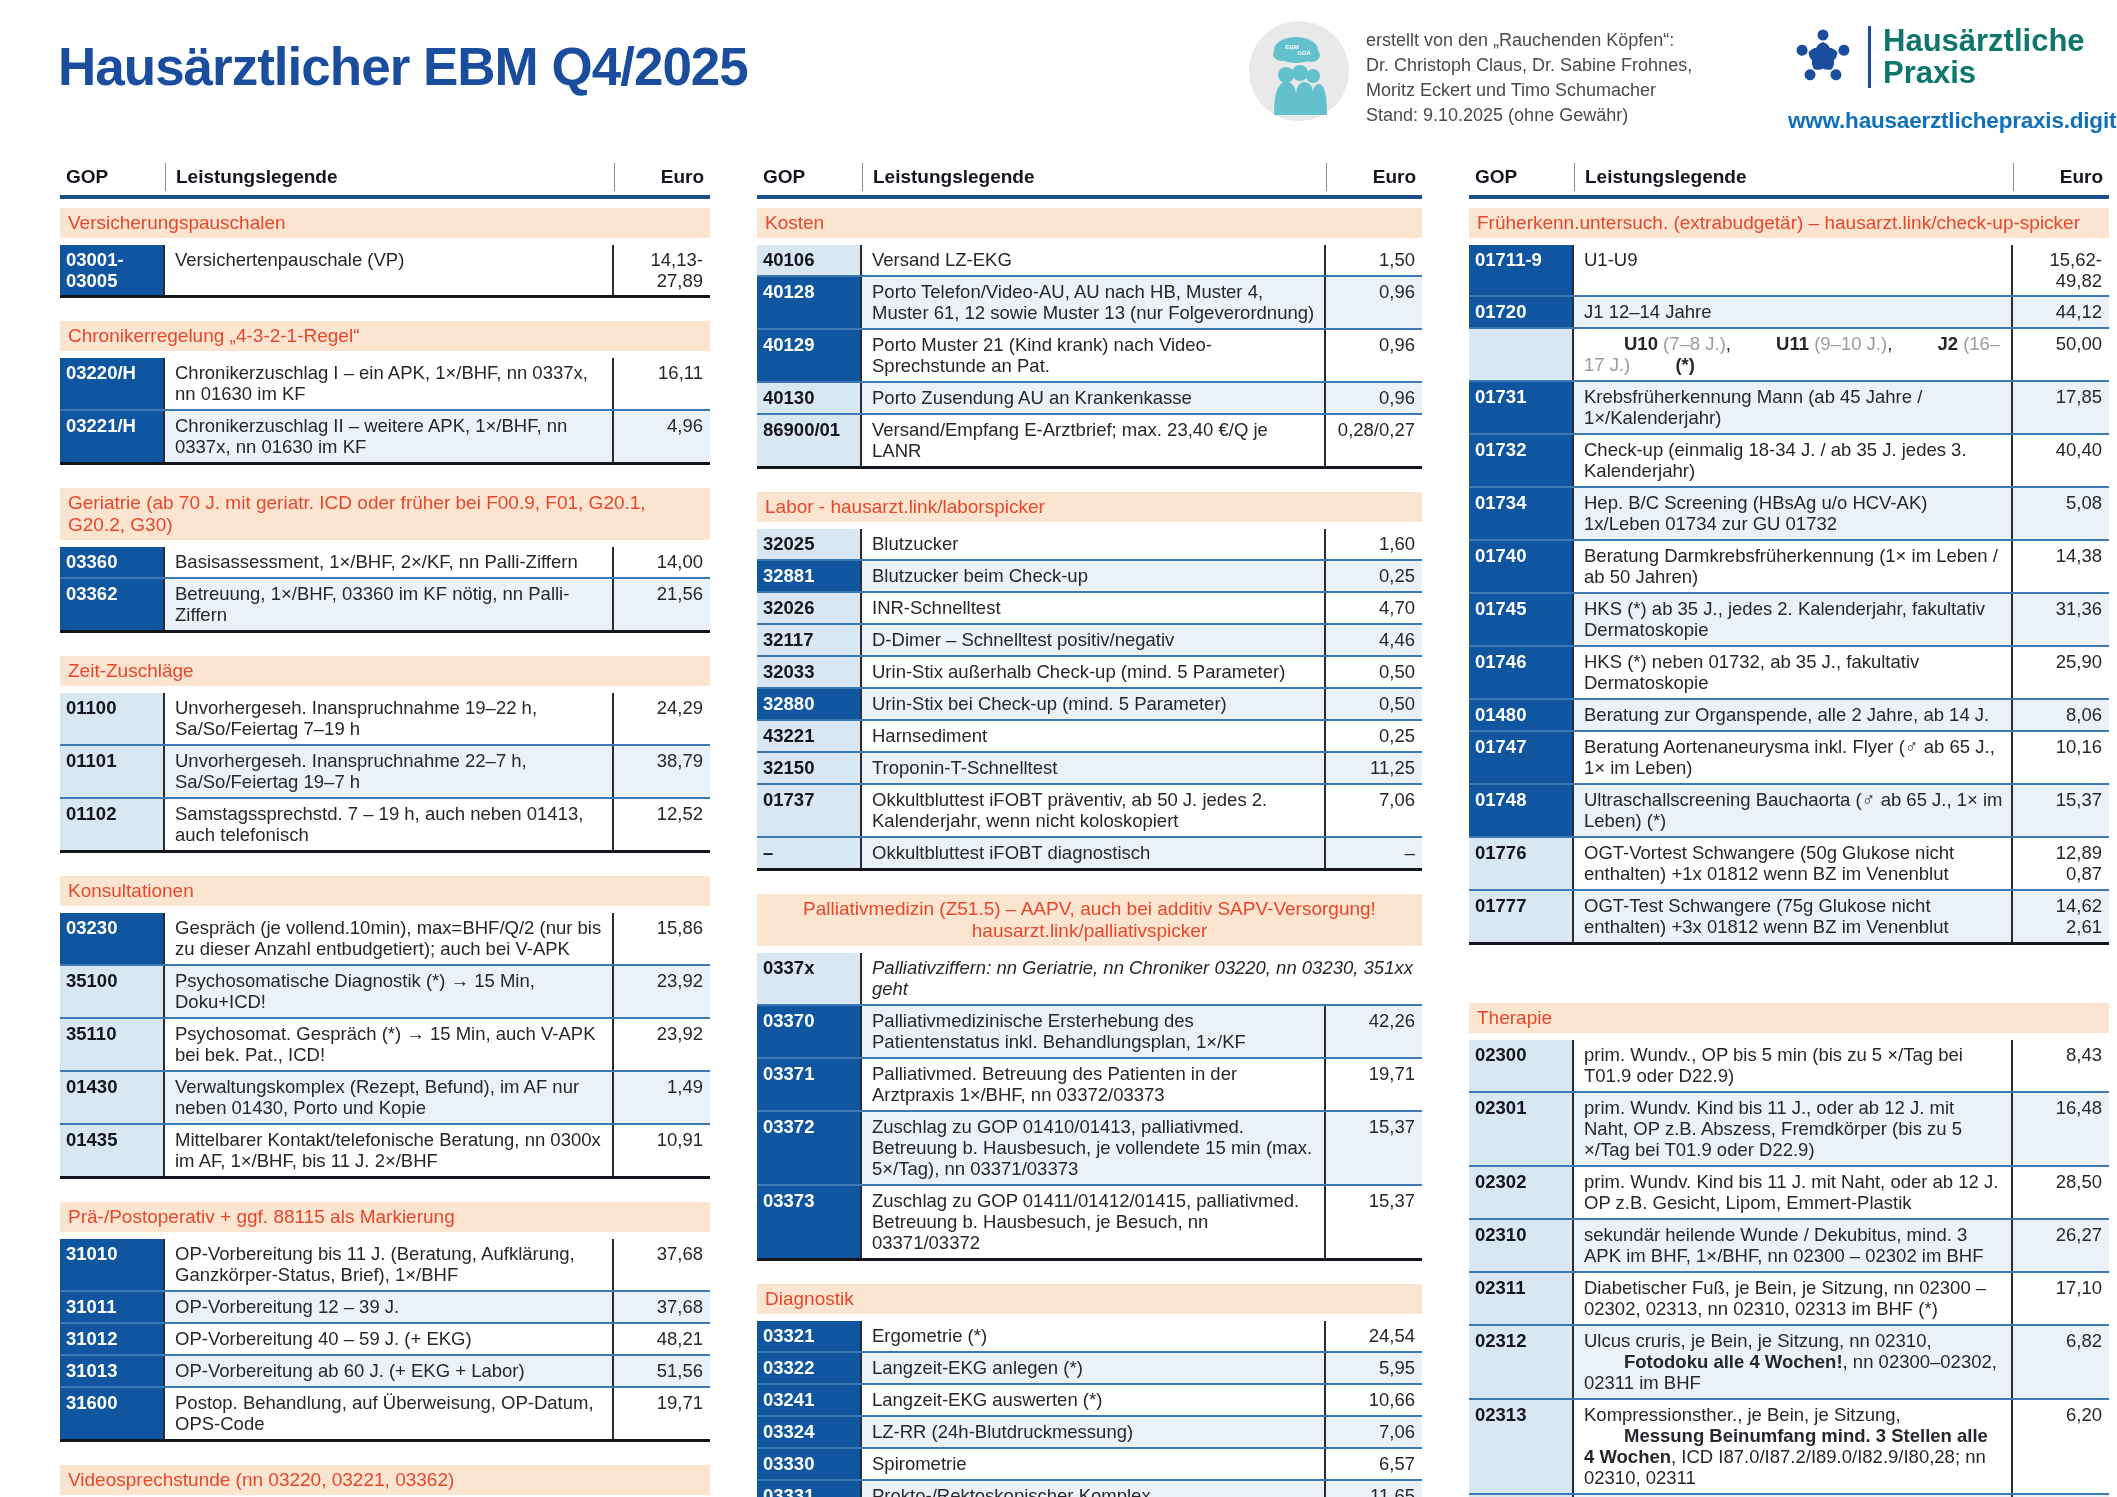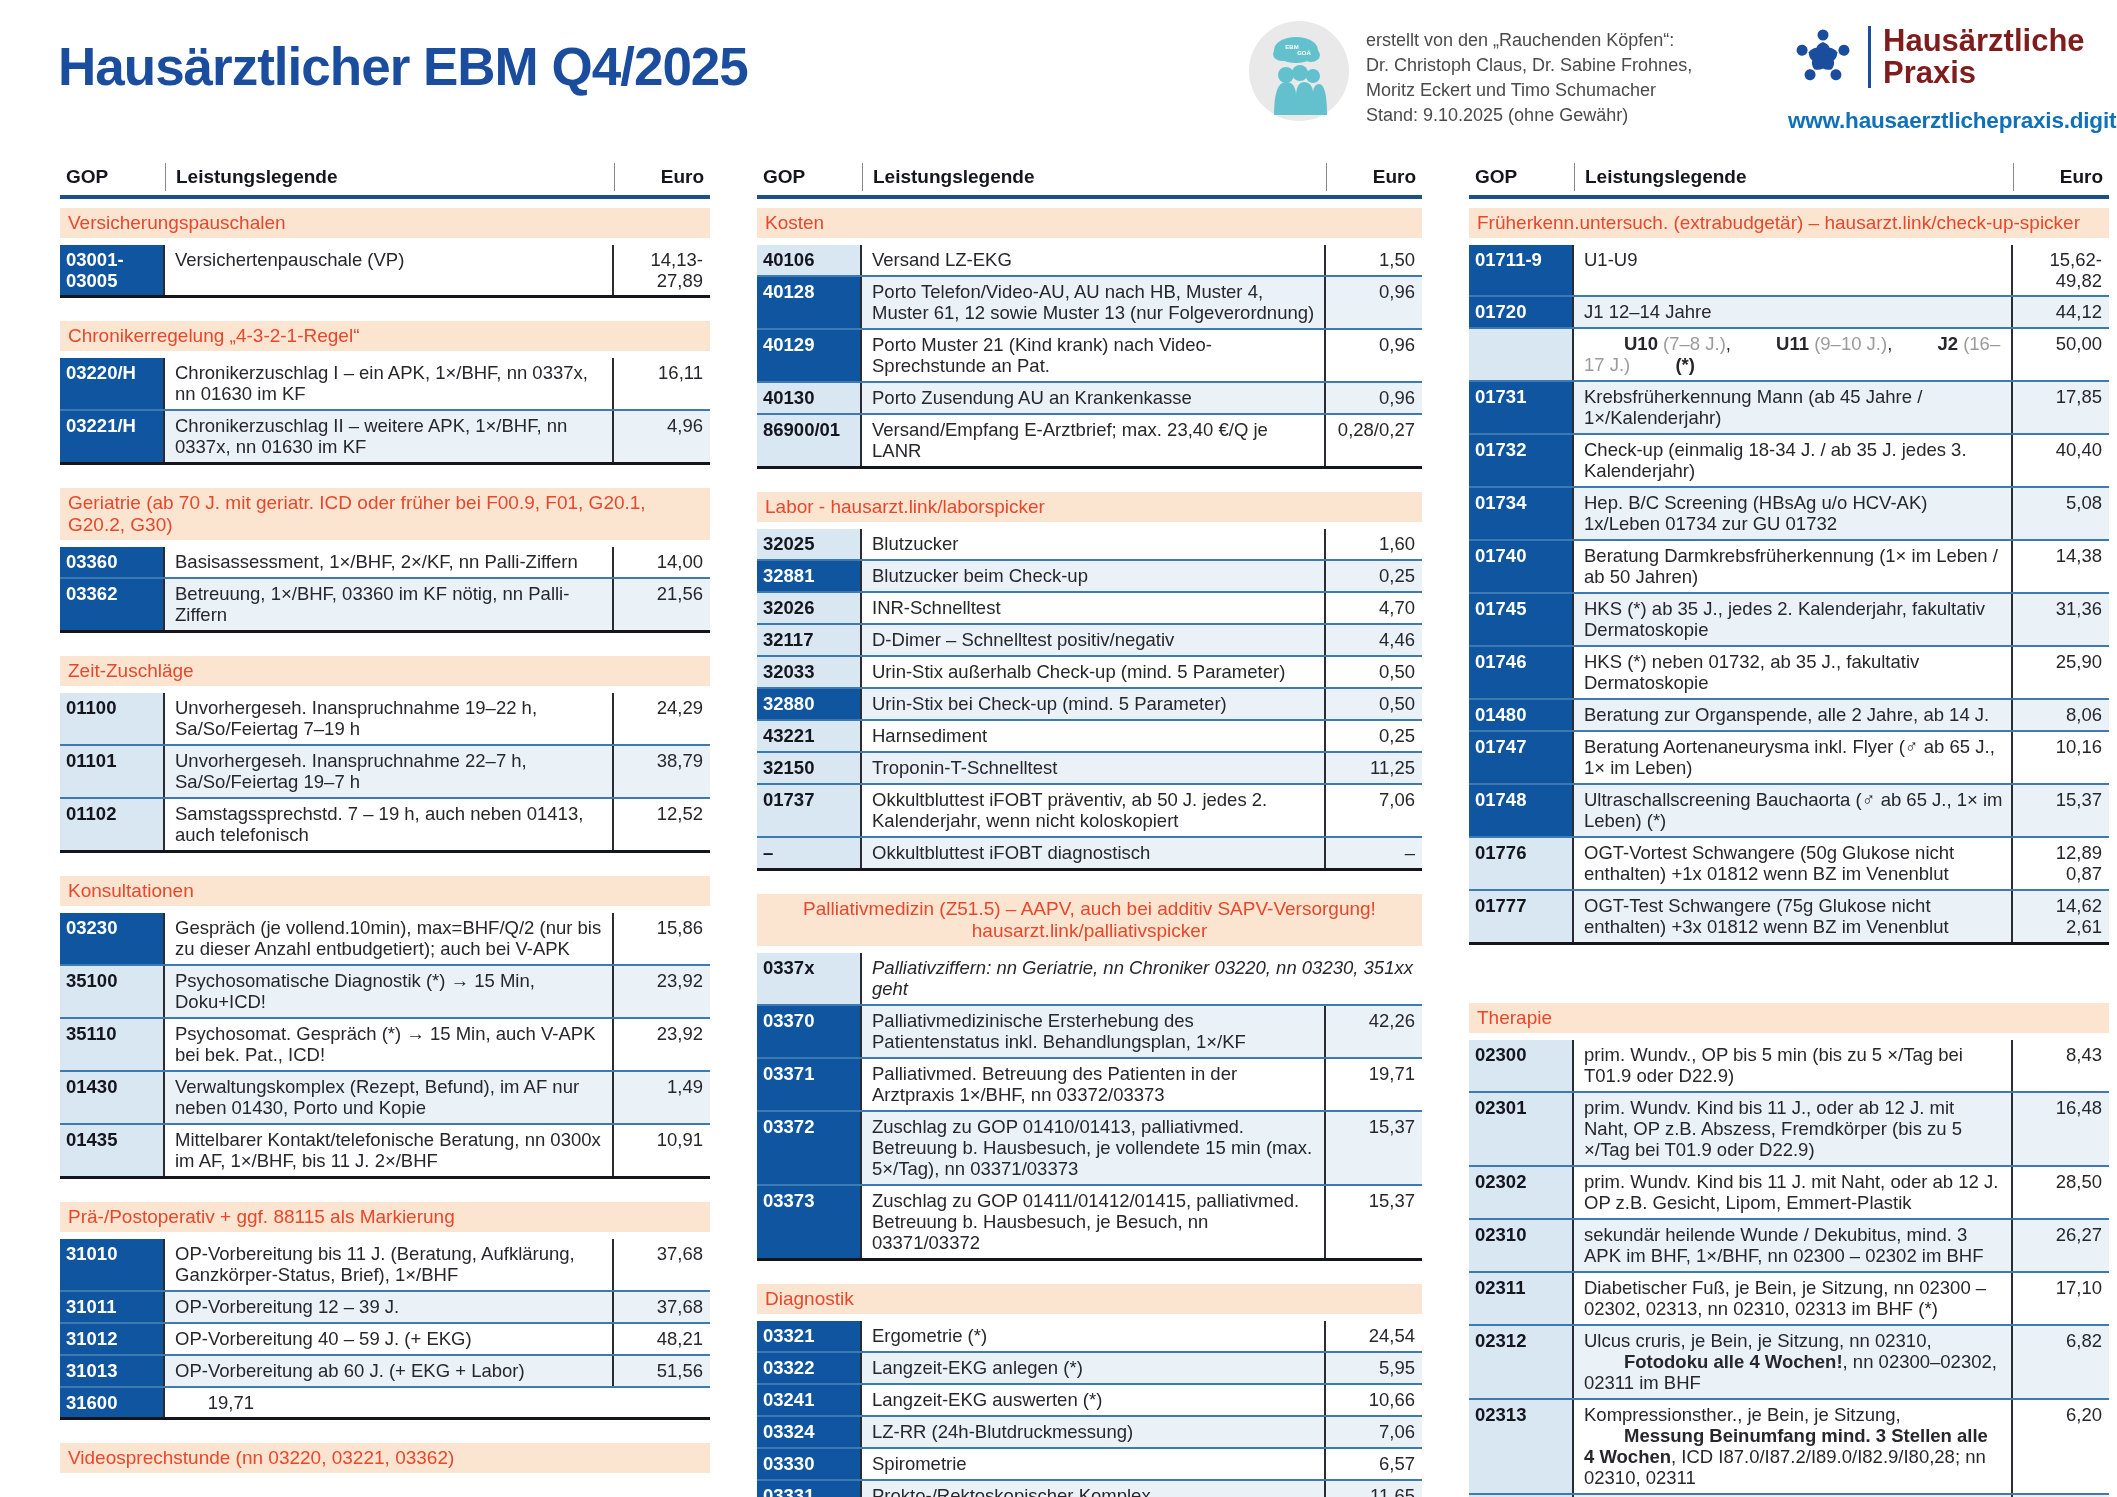--- a/index.html
+++ b/index.html
@@ -16,21 +16,21 @@
     position: absolute; left: 58px; top: 36px;
     font-size: 53px; font-weight: bold; letter-spacing: -1px;
     color: #1b4d9e;
   }
   .attrib-group { position: absolute; left: 1248px; top: 20px; display: flex; gap: 16px; }
   .smokers-badge { width: 102px; height: 102px; flex: 0 0 auto; }
   .attrib-lines { padding-top: 8px; font-size: 18px; line-height: 25px; color: #4a4a4a; }
   .brand { position: absolute; left: 1788px; top: 22px; width: 330px; }
   .brand-top { display: flex; align-items: center; }
   .brand-divider { width: 3px; height: 62px; background: #1b4d9e; margin: 0 12px 0 10px; }
-  .brand-name { font-size: 31px; font-weight: bold; color: #7f1d1d; line-height: 32px; }
+  .brand-name { font-size: 31px; font-weight: bold; color: #0f766e; line-height: 32px; }
   .website {
     display: block; margin-top: 16px; font-size: 22.5px; font-weight: bold;
     color: #1071ba; text-decoration: none; letter-spacing: -0.2px;
   }
   
   #columns { position: absolute; left: 60px; top: 163px; display: flex; gap: 47px; }
   .column { flex: 0 0 auto; }
   .thead { display: flex; border-bottom: 4px solid #1e4f8d; padding-bottom: 4px; font-size: 19px; font-weight: bold; color: #15151e; }
   .th { padding: 3px 6px; }
   .th-gop { width: 105px; }
@@ -240,20 +240,21 @@
             <div class="legend">OP-Vorbereitung 40 – 59 J. (+ EKG)</div>
             <div class="euro">48,21</div>
           </div>
           <div class="row tint">
             <div class="gop dark">31013</div>
             <div class="legend">OP-Vorbereitung ab 60 J. (+ EKG + Labor)</div>
             <div class="euro">51,56</div>
           </div>
           <div class="row">
             <div class="gop dark">31600</div>
+            <div class="legend">Postop. Behandlung, auf Überweisung, OP-Datum, OPS-Code</div>
             <div class="euro">19,71</div>
           </div>
         </div>
       </section>
       <section class="section">
         <div class="sec-header">Videosprechstunde (nn 03220, 03221, 03362)</div>
       </section>
     </div>
     <div class="column" style="width: 665px;">
       <div class="thead">

